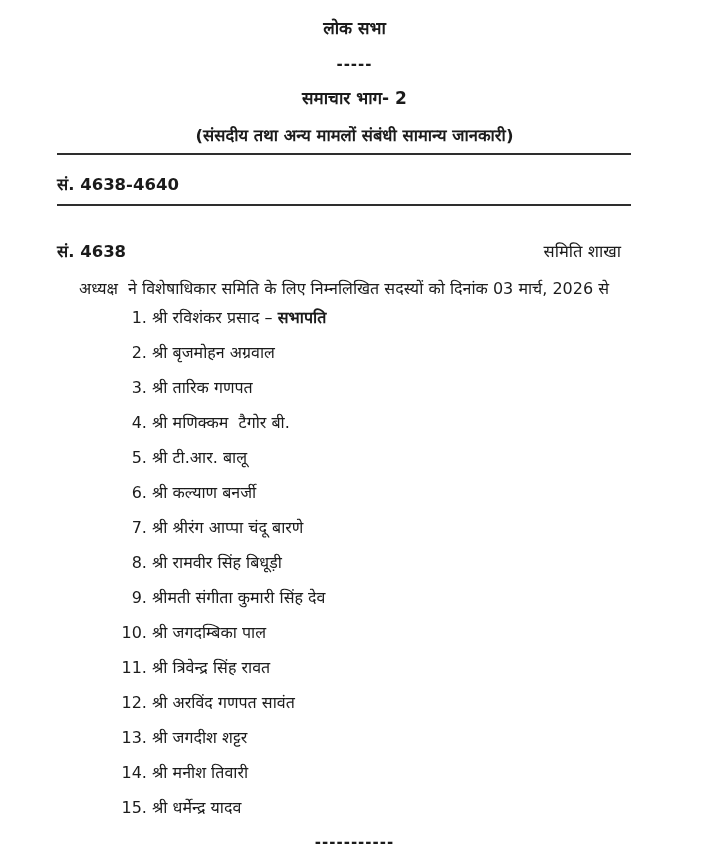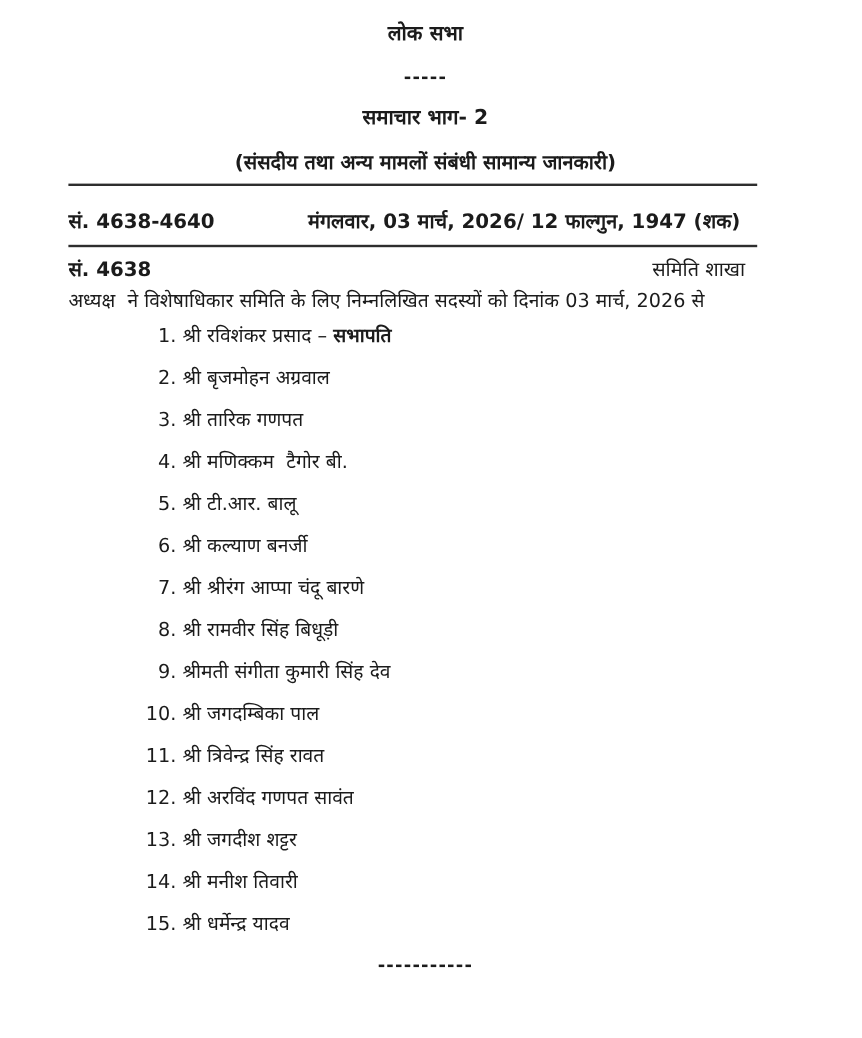--- a/index.html
+++ b/index.html
@@ -68,30 +68,32 @@
     align-items: baseline;
     padding-top: 18px;
     padding-bottom: 4px;
     font-size: 16.5px;
     line-height: 23px;
     white-space: nowrap;
   }
   .hdr-row .bold { font-weight: bold; }
   .issue-date { margin-right: 14px; font-weight: bold; }
   .branch-name { margin-right: 10px; }
-  .row-2 { padding-top: 7px; padding-bottom: 0; }
+  .row-2 { padding-top: 7px; padding-bottom: 0; margin-top: 27px; }
   .notice-heading {
     margin: 8px 0 0 0;
     font-size: 17px;
     font-weight: bold;
     line-height: 24px;
   }
   .notice-body {
+    margin-top: 11px;
     font-size: 16px;
     line-height: 29px;
+    text-align: center;
   }
   .notice-body .line {
     white-space: pre-wrap;
   }
   ol.members {
     margin: 4px 0 0 0;
     padding: 0 0 0 95px;
     font-size: 16px;
   }
   ol.members li {
@@ -124,21 +126,20 @@
   <div class="full title-sep">-----</div>
 
   <div class="full bulletin-title">समाचार भाग- 2</div>
 
   <div class="full bulletin-note">(संसदीय तथा अन्य मामलों संबंधी सामान्य जानकारी)</div>
 
   <hr class="rule">
 
   <div class="hdr-row">
     <span class="bold">सं. 4638-4640</span>
-    <span class="issue-date">मंगलवार, 03 मार्च, 2026/ 12 फाल्गुन, 1947 (शक)</span>
   </div>
 
   <hr class="rule rule-2">
 
   <div class="hdr-row row-2">
     <span class="bold">सं. 4638</span>
     <span class="branch-name">समिति शाखा</span>
   </div>
 
 

